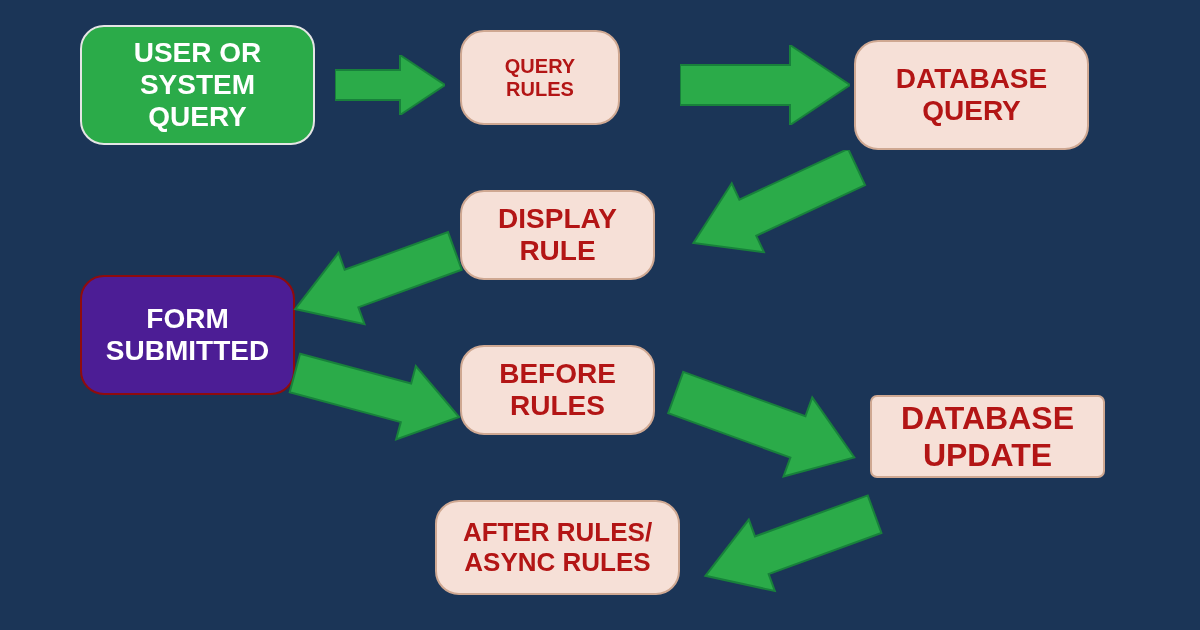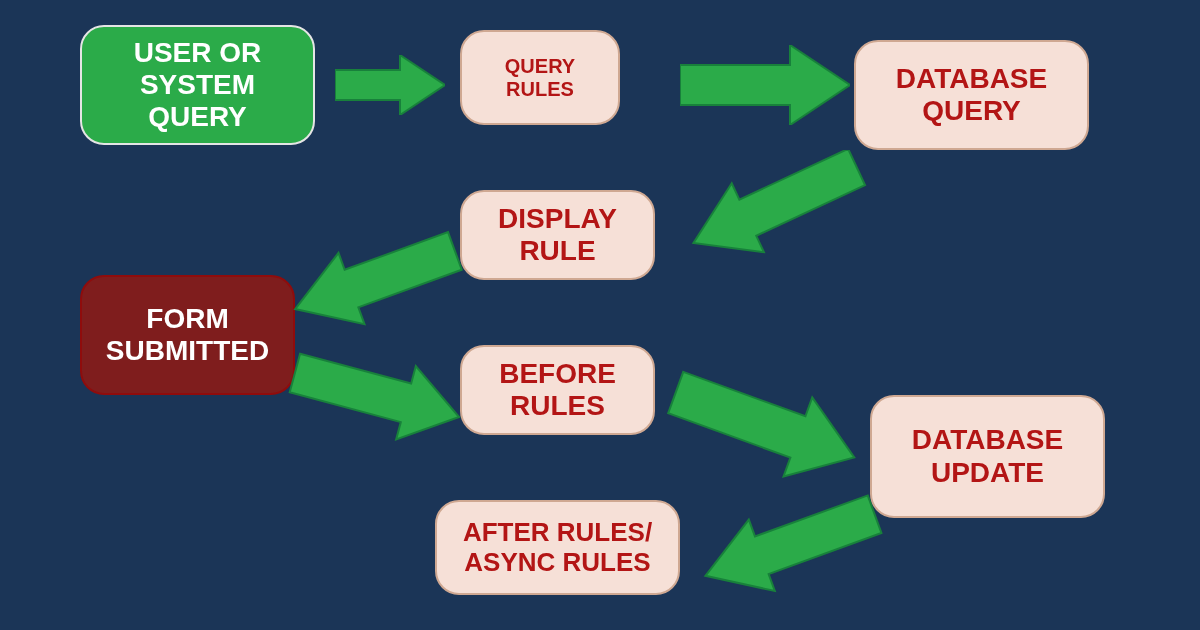--- a/index.html
+++ b/index.html
@@ -27,21 +27,21 @@
     background: #2bab49;
     color: #ffffff;
     border: 2px solid #e5e5e5;
   }
   .pink {
     background: #f6e0d7;
     color: #b31515;
     border: 2px solid #cfa892;
   }
   .red {
-    background: #7f1d1d;
+    background: #4c1d95;
     color: #ffffff;
     border: 2px solid #8f0c0c;
   }
   .arrow {
     position: absolute;
   }
   .arrow svg { display: block; }
 </style>
 </head>
 <body>
@@ -63,21 +63,21 @@
 </div>
 
 <div class="node red" style="left:80px; top:275px; width:215px; height:120px; font-size:28px;">
   <span>FORM SUBMITTED</span>
 </div>
 
 <div class="node pink" style="left:460px; top:345px; width:195px; height:90px; font-size:28px;">
   <span>BEFORE RULES</span>
 </div>
 
-<div class="node pink" style="left:870px; top:395px; width:235px; height:123px; font-size:28px;">
+<div class="node pink" style="left:870px; top:395px; width:235px; height:83px; font-size:32px;border-radius:7px;">
   <span>DATABASE UPDATE</span>
 </div>
 
 <div class="node pink" style="left:435px; top:500px; width:245px; height:95px; font-size:26px;justify-content:center;">
   <span>AFTER RULES/ ASYNC RULES</span>
 </div>
 
 <div class="arrow" style="left:335px; top:55px;">
   <svg width="110" height="60" viewBox="0 0 110 60">
     <polygon points="0,15 65,15 65,0 110,30 65,60 65,45 0,45" fill="#2bab49" stroke="#18813b" stroke-width="2"></polygon>

